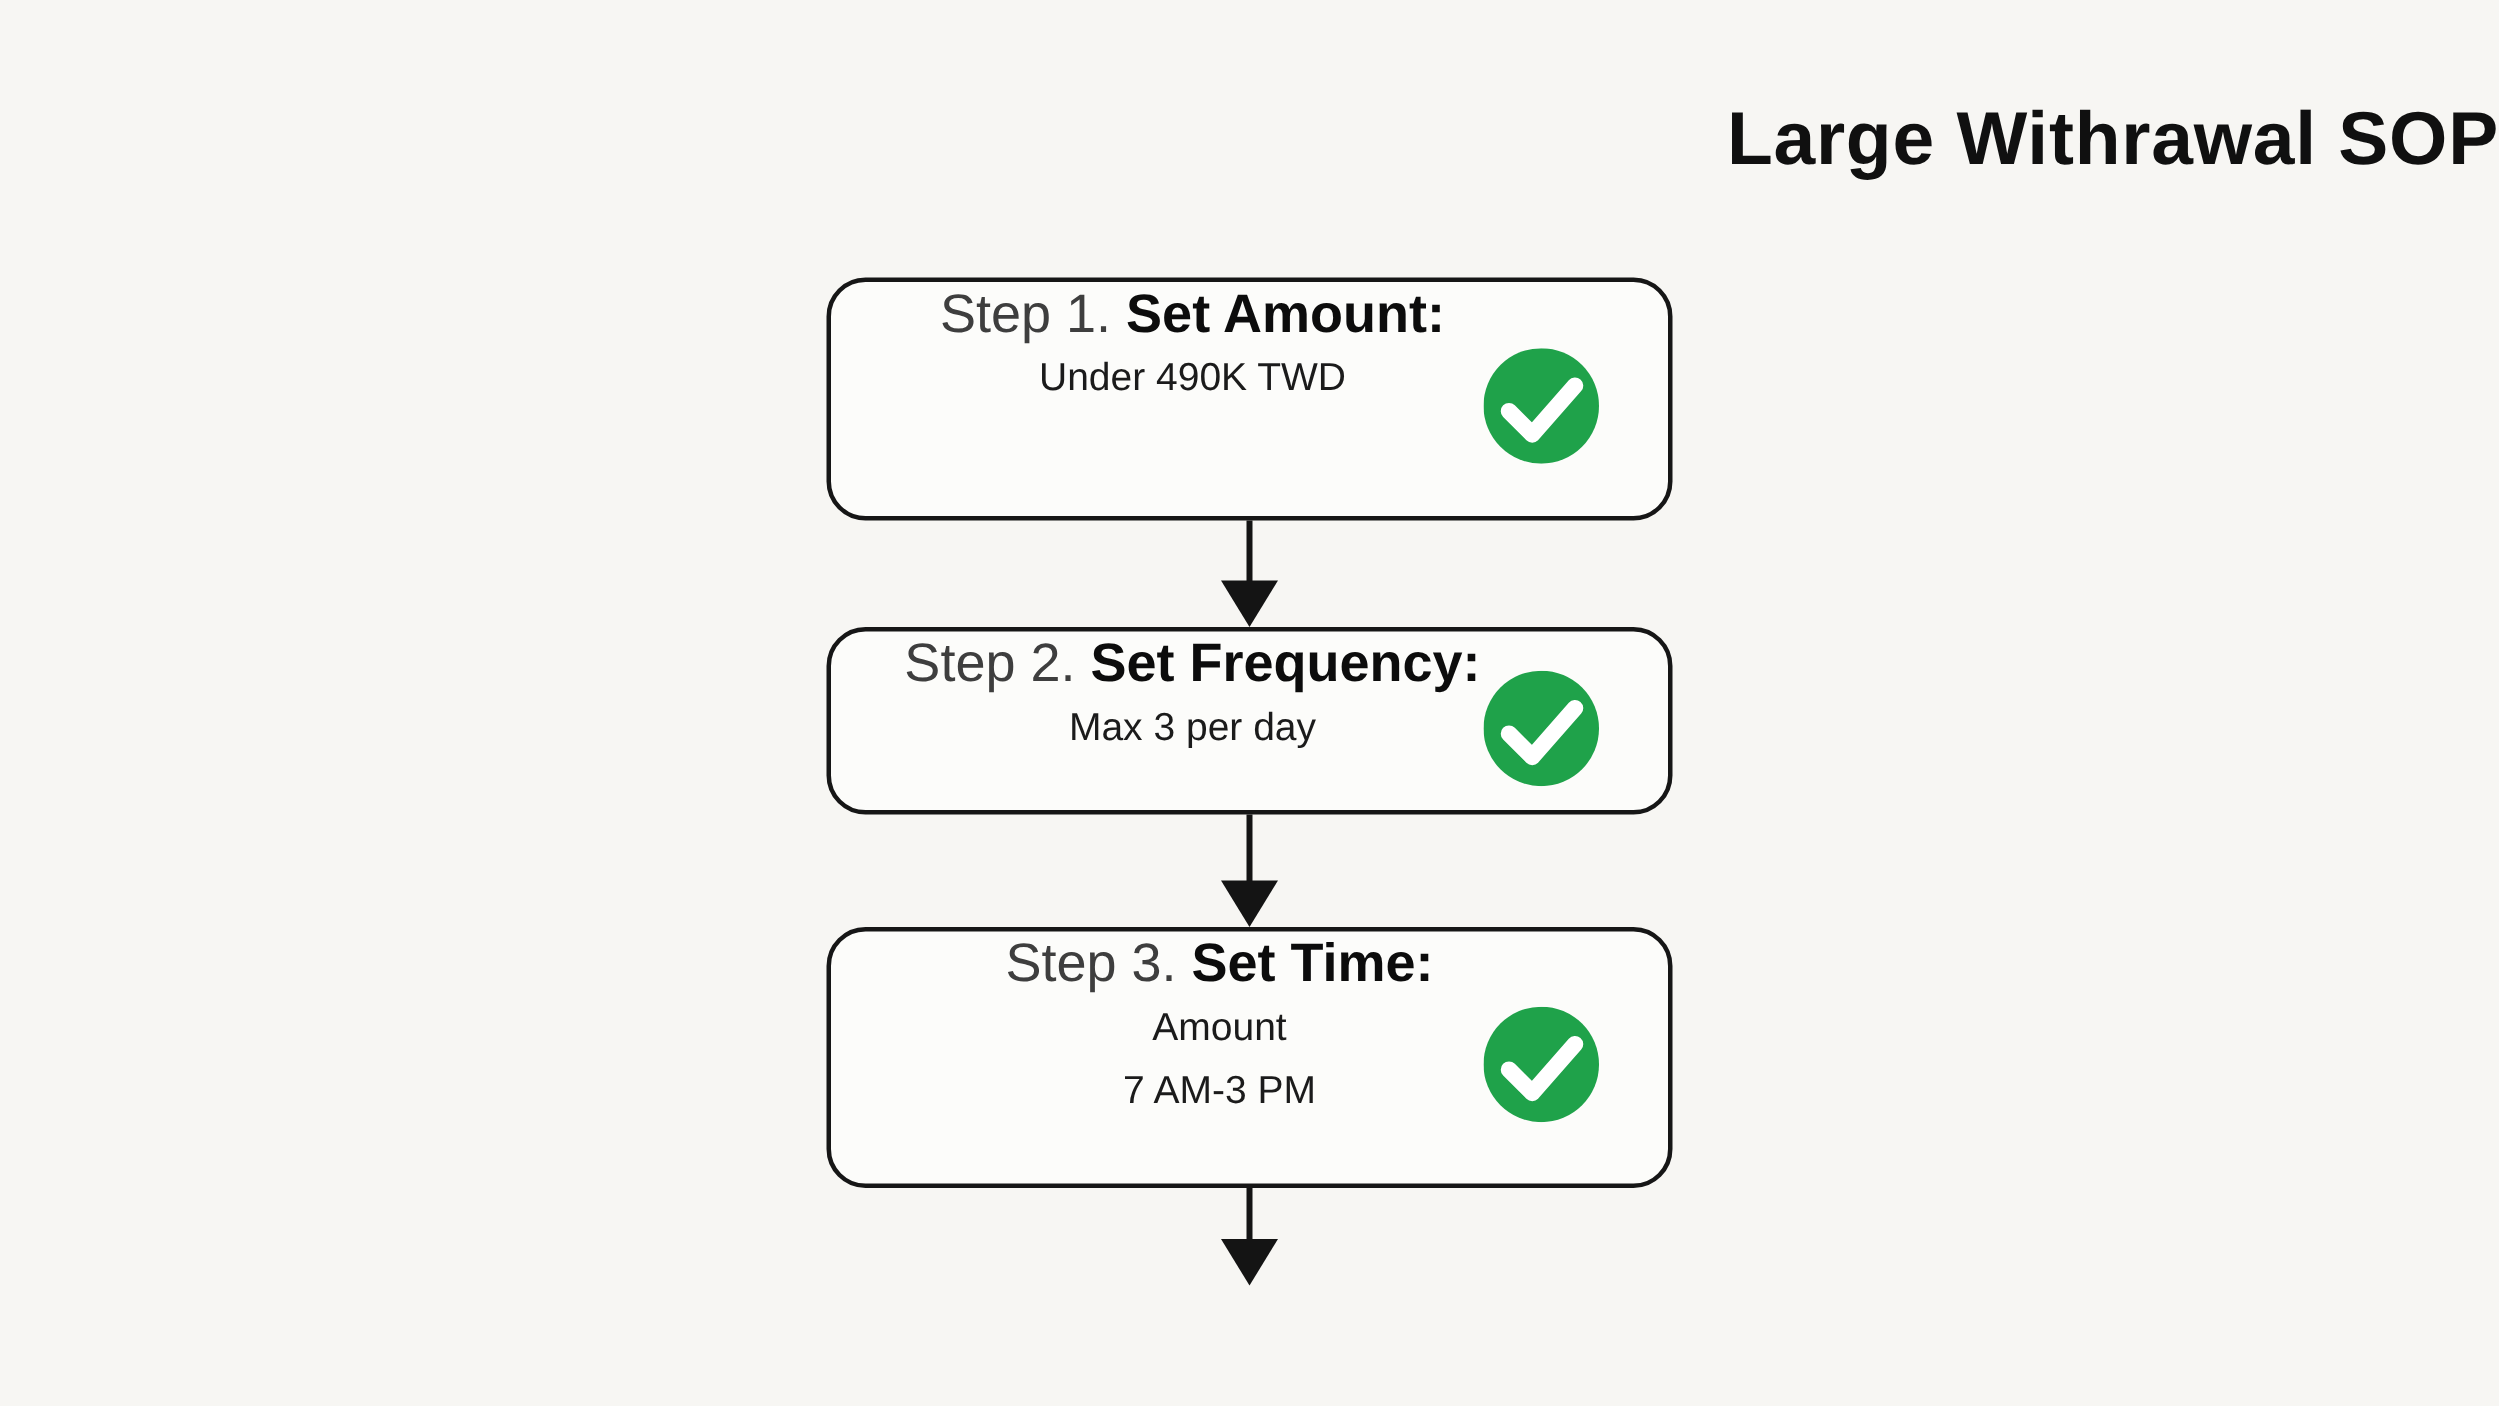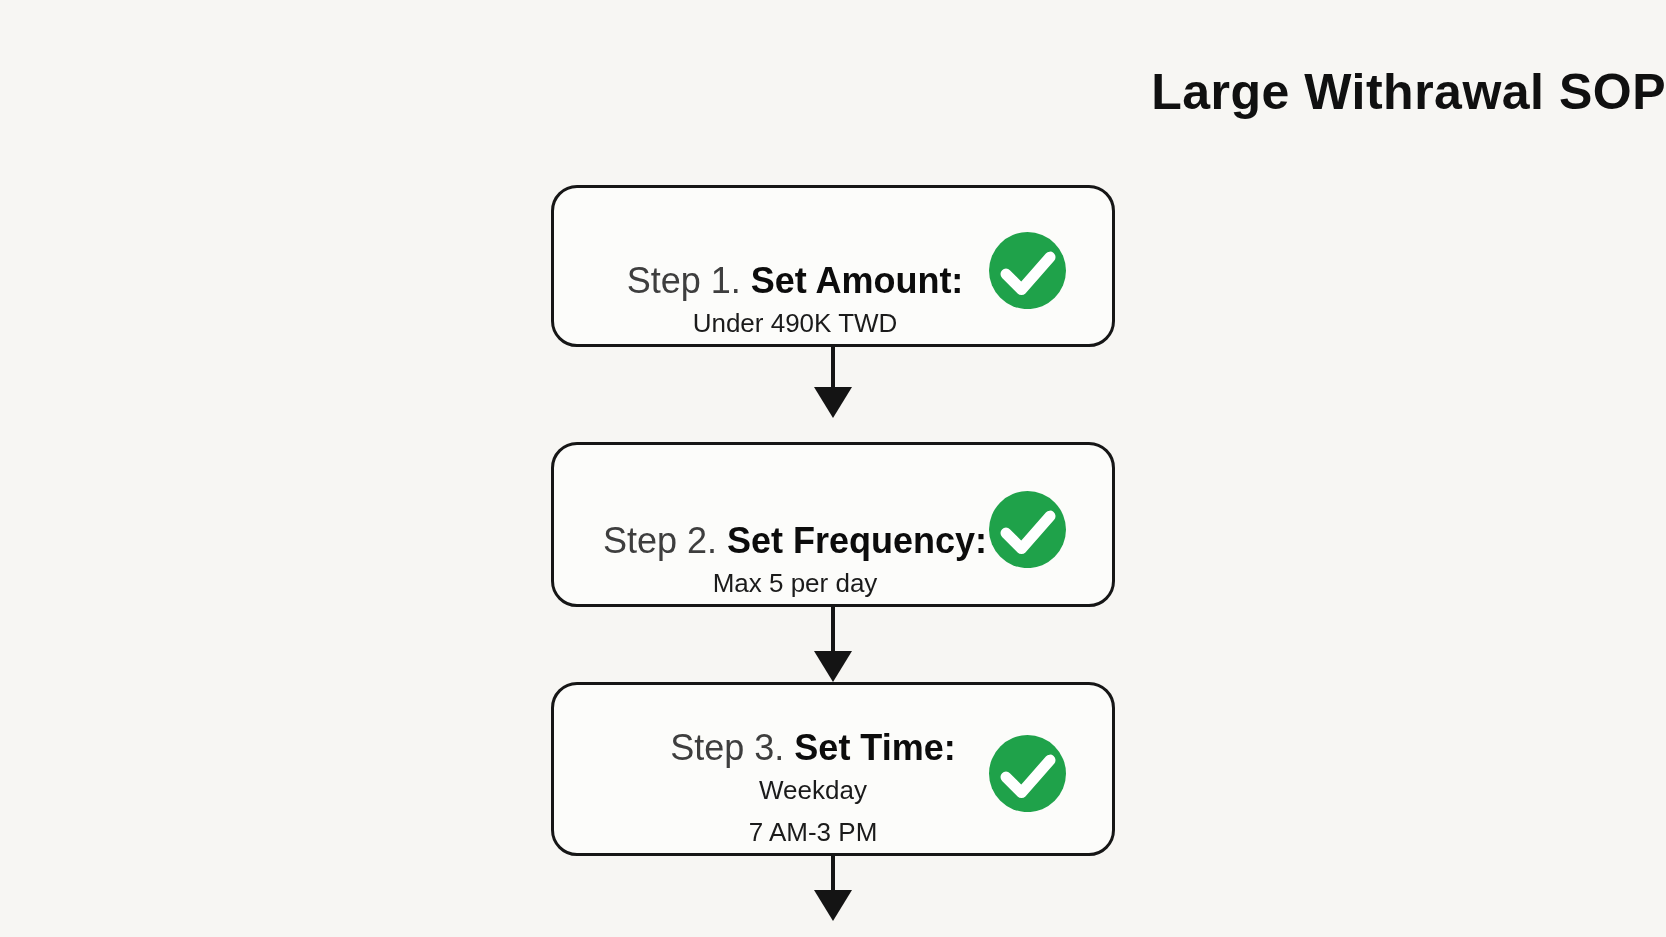--- a/index.html
+++ b/index.html
@@ -30,24 +30,24 @@
     flex-direction: column;
     align-items: center;
   }
   .step-box {
     position: relative;
     width: 564px;
     background: #fcfcfa;
     border: 3px solid #161616;
     border-radius: 26px;
     display: flex;
-    align-items: flex-end;
+    align-items: flex-start;
   }
   .box-1 { height: 162px; }
-  .box-2 { height: 165px; margin-top: 24px; }
+  .box-2 { height: 125px; }
   .box-3 { height: 174px; padding-left: 36px; }
   .step-text {
     width: 100%;
     padding: 0 96px 0 20px;
     text-align: center;
     white-space: nowrap;
   }
   .step-heading {
     font-size: 36px;
     line-height: 42px;
@@ -121,41 +121,41 @@
     <div class="connector conn-1">
       <div class="stem"></div>
       <div class="head"></div>
     </div>
 
     <div class="step-box box-2">
       <div class="step-text">
         <div class="step-heading">
           <span class="step-num">Step 2.</span><span class="step-action">Set Frequency:</span>
         </div>
-        <div class="step-detail">Max 5 per day</div>
+        <div class="step-detail">Max 3 per day</div>
       </div>
       <div class="check-badge">
         <svg viewBox="0 0 77 77" aria-hidden="true">
           <circle cx="38.5" cy="38.5" r="38.5" fill="#1fa24a"></circle>
           <path d="M17 42 L32.5 57.5 L61 25" fill="none" stroke="#ffffff" stroke-width="11" stroke-linecap="round" stroke-linejoin="round"></path>
         </svg>
       </div>
     </div>
 
     <div class="connector conn-2">
       <div class="stem"></div>
       <div class="head"></div>
     </div>
 
     <div class="step-box box-3">
       <div class="step-text">
         <div class="step-heading">
           <span class="step-num">Step 3.</span><span class="step-action">Set Time:</span>
         </div>
-        <div class="step-detail">Weekday</div>
+        <div class="step-detail">Amount</div>
         <div class="step-detail">7 AM-3 PM</div>
       </div>
       <div class="check-badge">
         <svg viewBox="0 0 77 77" aria-hidden="true">
           <circle cx="38.5" cy="38.5" r="38.5" fill="#1fa24a"></circle>
           <path d="M17 42 L32.5 57.5 L61 25" fill="none" stroke="#ffffff" stroke-width="11" stroke-linecap="round" stroke-linejoin="round"></path>
         </svg>
       </div>
     </div>
 

